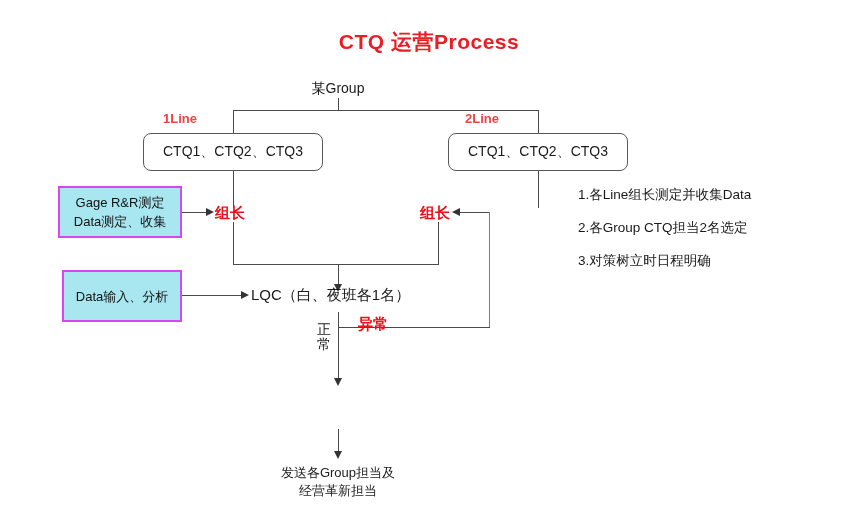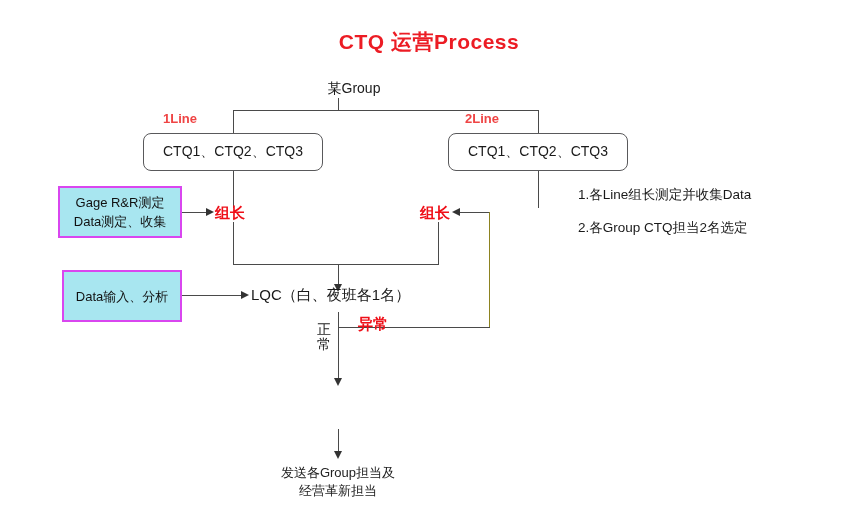--- a/index.html
+++ b/index.html
@@ -178,21 +178,21 @@
     white-space: nowrap;
   }
 </style>
 </head>
 <body>
 
 <div id="stage">
 
   <div class="title">CTQ 运营Process</div>
 
-  <div class="txt-center lbl-group" style="left:274px; top:80px; width:160px;">某Group</div>
+  <div class="txt-center lbl-group" style="left:258px; top:80px; width:160px;">某Group</div>
 
   <div class="vline" style="left:338px; top:98px; height:12px;"></div>
 
   <div class="hline" style="left:233px; top:110px; width:306px;"></div>
 
   <div class="vline" style="left:233px; top:110px; height:23px;"></div>
   <div class="vline" style="left:538px; top:110px; height:23px;"></div>
 
   <div class="txt lbl-line" style="left:163px; top:111px;">1Line</div>
   <div class="txt lbl-line" style="left:465px; top:111px;">2Line</div>
@@ -246,15 +246,16 @@
 
   <div class="vline" style="left:338px; top:429px; height:28px;"></div>
   <div class="arrow-down" style="left:334px; top:451px;"></div>
 
   <div class="txt-center" style="left:238px; top:464px; width:200px; font-size:13px;">发送各Group担当及</div>
   <div class="txt-center" style="left:238px; top:482px; width:200px; font-size:13px;">经营革新担当</div>
 
   <div class="notes">
     <div class="note-item">1.各Line组长测定并收集Data</div>
     <div class="note-item">2.各Group CTQ担当2名选定</div>
+    <div class="note-item">3.对策树立时日程明确</div>
   </div>
 
 </div>
 
 </body></html>

